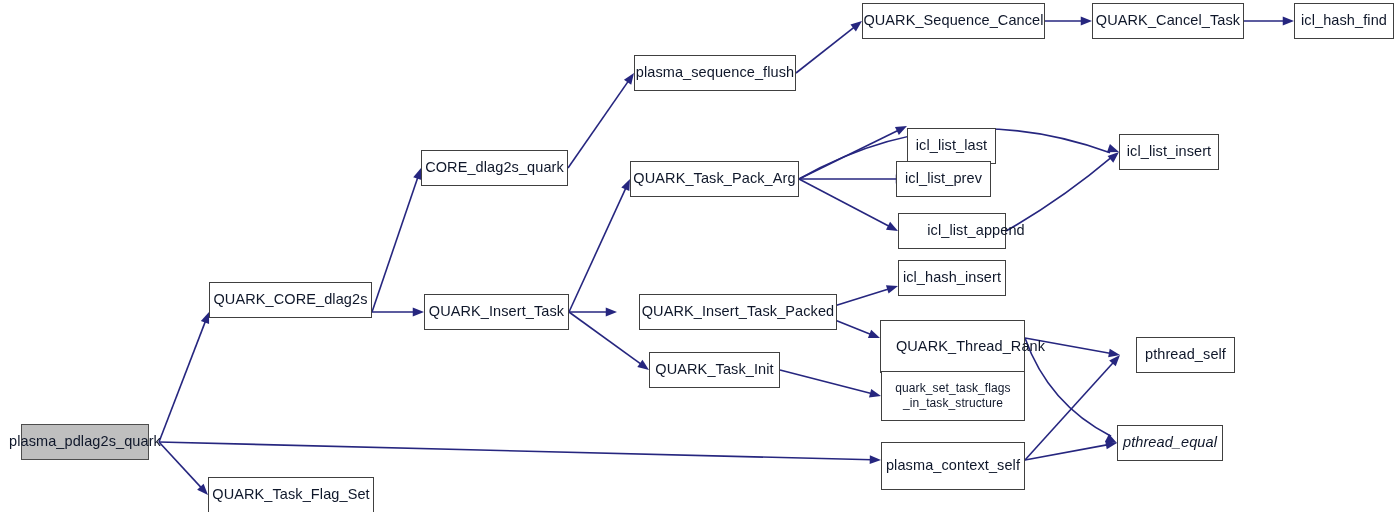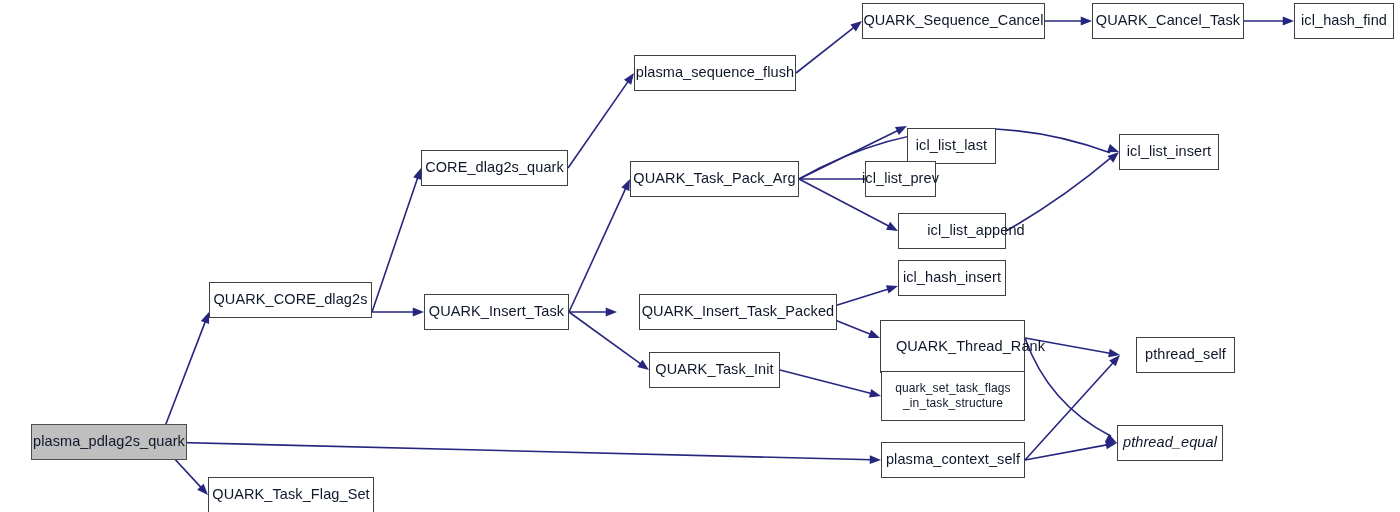--- a/index.html
+++ b/index.html
@@ -107,37 +107,37 @@
         <polygon points="1120,355 1108.1508542527827,357.3495201768017 1109.7009676748312,348.6871216418239" class="edge-head"></polygon>
         <path d="M 1025 338 Q 1048.4789953859172 404.2497036758054 1111.0688957314057 436.2308049108434" class="edge-path"></path>
         <polygon points="1117,443 1104.9799797365642,441.79932816032095 1108.9840346062963,433.963031547751" class="edge-head"></polygon>
         <path d="M 1025 460 L 1113.961780084278 361.67382201211393" class="edge-path"></path>
         <polygon points="1120,355 1115.7149825334918,366.2942961406066 1109.1894676772026,360.39025888967825" class="edge-head"></polygon>
         <path d="M 1025 460 L 1108.149824710746 444.6353584773621" class="edge-path"></path>
         <polygon points="1117,443 1106.7367894773654,449.3709504603379 1105.1377722995,440.7174457330674" class="edge-head"></polygon>
       </g>
   </svg>
   <div id="node-layer">
-      <div class="node-box root" style="left: 17px; top: 424px; width: 156px; height: 36px; margin-left: 14px;">plasma_pdlag2s_quark</div>
+      <div class="node-box root" style="left: 7px; top: 424px; width: 128px; height: 36px; margin-left: 14px;">plasma_pdlag2s_quark</div>
       <div class="node-box" style="left: 209px; top: 282px; width: 163px; height: 36px;">QUARK_CORE_dlag2s</div>
       <div class="node-box" style="left: 208px; top: 477px; width: 166px; height: 36px;">QUARK_Task_Flag_Set</div>
       <div class="node-box" style="left: 421px; top: 150px; width: 147px; height: 36px;">CORE_dlag2s_quark</div>
       <div class="node-box" style="left: 424px; top: 294px; width: 145px; height: 36px;">QUARK_Insert_Task</div>
       <div class="node-box" style="left: 634px; top: 55px; width: 162px; height: 36px;">plasma_sequence_flush</div>
       <div class="node-box" style="left: 630px; top: 161px; width: 169px; height: 36px;">QUARK_Task_Pack_Arg</div>
       <div class="node-box" style="left: 617px; top: 294px; width: 198px; height: 36px; margin-left: 22px;">QUARK_Insert_Task_Packed</div>
       <div class="node-box" style="left: 649px; top: 352px; width: 131px; height: 36px;">QUARK_Task_Init</div>
       <div class="node-box" style="left: 862px; top: 3px; width: 183px; height: 36px;">QUARK_Sequence_Cancel</div>
       <div class="node-box" style="left: 907px; top: 108px; width: 89px; height: 36px; margin-top: 20px;">icl_list_last</div>
-      <div class="node-box" style="left: 865px; top: 161px; width: 71px; height: 36px; text-align: center;">icl_list_prev</div>
+      <div class="node-box" style="left: 896px; top: 161px; width: 95px; height: 36px; text-align: center;">icl_list_prev</div>
       <div class="node-box" style="left: 898px; top: 213px; width: 108px; height: 36px; padding-left: 48px;">icl_list_append</div>
       <div class="node-box" style="left: 898px; top: 260px; width: 108px; height: 36px;">icl_hash_insert</div>
       <div class="node-box" style="left: 880px; top: 320px; width: 145px; height: 53px; padding-left: 36px;">QUARK_Thread_Rank</div>
       <div class="node-box small" style="left: 881px; top: 371px; width: 144px; height: 50px;">quark_set_task_flags
 _in_task_structure</div>
-      <div class="node-box" style="left: 881px; top: 442px; width: 144px; height: 36px;">plasma_context_self</div>
+      <div class="node-box" style="left: 881px; top: 442px; width: 144px; height: 48px;">plasma_context_self</div>
       <div class="node-box" style="left: 1092px; top: 3px; width: 152px; height: 36px;">QUARK_Cancel_Task</div>
       <div class="node-box" style="left: 1119px; top: 134px; width: 100px; height: 36px;">icl_list_insert</div>
       <div class="node-box" style="left: 1120px; top: 337px; width: 99px; height: 36px; margin-left: 16px;">pthread_self</div>
       <div class="node-box" style="left: 1117px; top: 425px; width: 106px; height: 36px; font-style: italic;">pthread_equal</div>
       <div class="node-box" style="left: 1294px; top: 3px; width: 100px; height: 36px;">icl_hash_find</div>
     </div>
 </div>
 
 </body></html>

